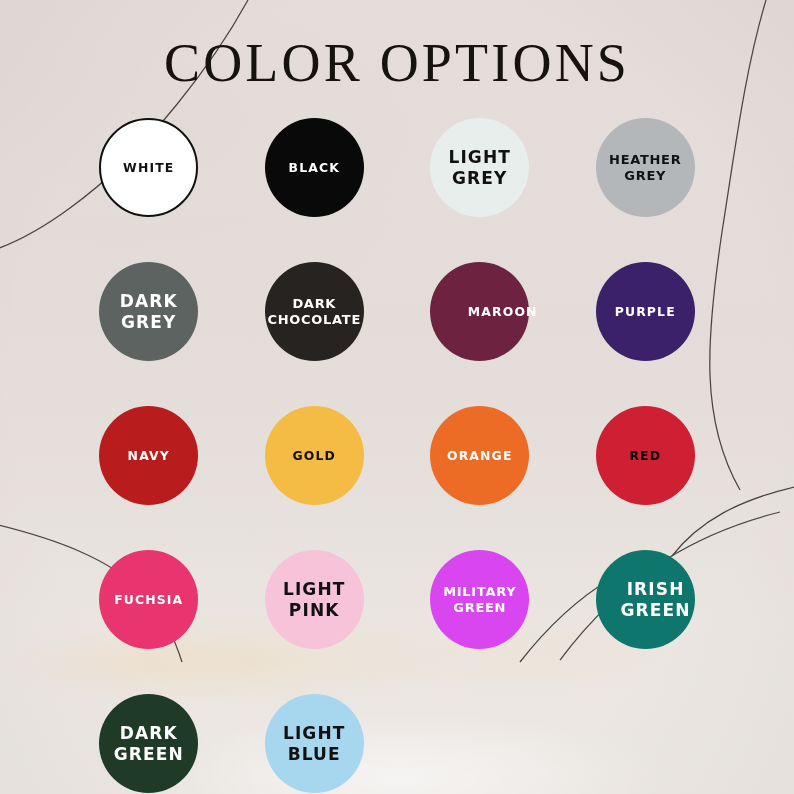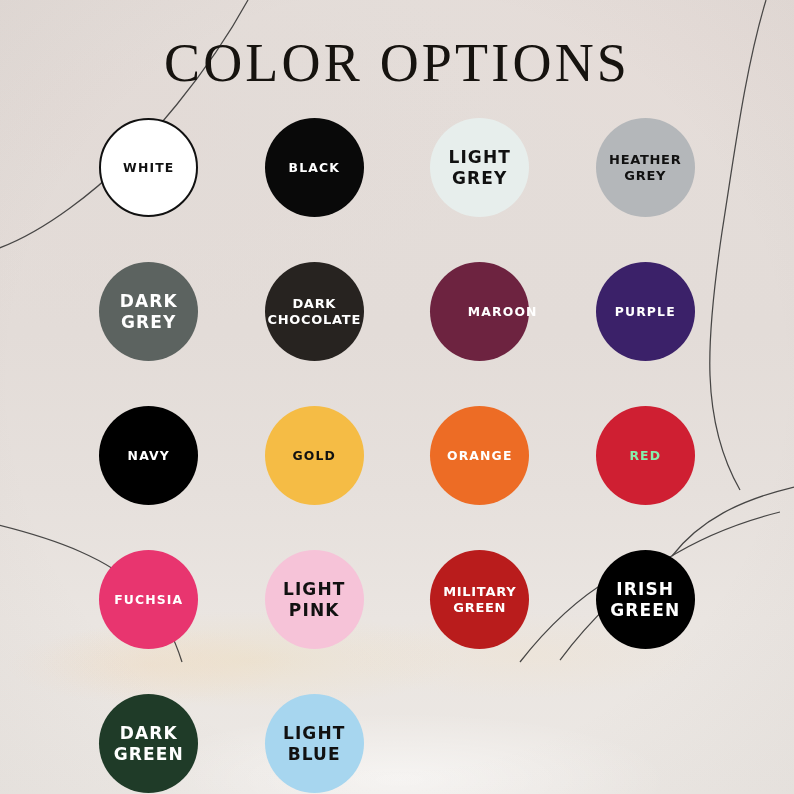--- a/index.html
+++ b/index.html
@@ -156,42 +156,42 @@
       </div>
       <div class="swatch" style="background: rgb(39, 35, 32);">
         <div class="swatch-label two-line small" style="color: rgb(255, 255, 255);"><span>DARK</span><br><span>CHOCOLATE</span></div>
       </div>
       <div class="swatch" style="background: rgb(109, 35, 64);">
         <div class="swatch-label" style="color: rgb(255, 255, 255); margin-left: 46px;"><span>MAROON</span></div>
       </div>
       <div class="swatch" style="background: rgb(59, 33, 105);">
         <div class="swatch-label" style="color: rgb(255, 255, 255);"><span>PURPLE</span></div>
       </div>
-      <div class="swatch" style="background: #000000;">
+      <div class="swatch" style="background: #b91c1c;">
         <div class="swatch-label" style="color: rgb(255, 255, 255);"><span>NAVY</span></div>
       </div>
       <div class="swatch" style="background: rgb(245, 188, 69);">
         <div class="swatch-label" style="color: rgb(17, 17, 17);"><span>GOLD</span></div>
       </div>
       <div class="swatch" style="background: rgb(237, 108, 37);">
         <div class="swatch-label" style="color: rgb(255, 255, 255);"><span>ORANGE</span></div>
       </div>
       <div class="swatch" style="background: rgb(207, 31, 50);">
-        <div class="swatch-label" style="color: #86efac; text-align: right;"><span>RED</span></div>
+        <div class="swatch-label" style="color: #000000; text-align: right;"><span>RED</span></div>
       </div>
       <div class="swatch" style="background: rgb(232, 53, 111);">
         <div class="swatch-label" style="color: rgb(255, 255, 255);"><span>FUCHSIA</span></div>
       </div>
       <div class="swatch" style="background: rgb(246, 195, 216);">
         <div class="swatch-label two-line" style="color: rgb(17, 17, 17);"><span>LIGHT</span><br><span>PINK</span></div>
       </div>
-      <div class="swatch" style="background: #b91c1c;">
+      <div class="swatch" style="background: #d946ef;">
         <div class="swatch-label two-line small" style="color: rgb(255, 255, 255);"><span>MILITARY</span><br><span>GREEN</span></div>
       </div>
-      <div class="swatch" style="background: #000000;">
+      <div class="swatch" style="background: #0f766e; justify-content: flex-end;">
         <div class="swatch-label two-line" style="color: rgb(255, 255, 255);"><span>IRISH</span><br><span>GREEN</span></div>
       </div>
       <div class="swatch" style="background: rgb(31, 59, 40);">
         <div class="swatch-label two-line" style="color: rgb(255, 255, 255);"><span>DARK</span><br><span>GREEN</span></div>
       </div>
       <div class="swatch" style="background: rgb(167, 214, 239);">
         <div class="swatch-label two-line" style="color: rgb(17, 17, 17);"><span>LIGHT</span><br><span>BLUE</span></div>
       </div>
     </div>
 

